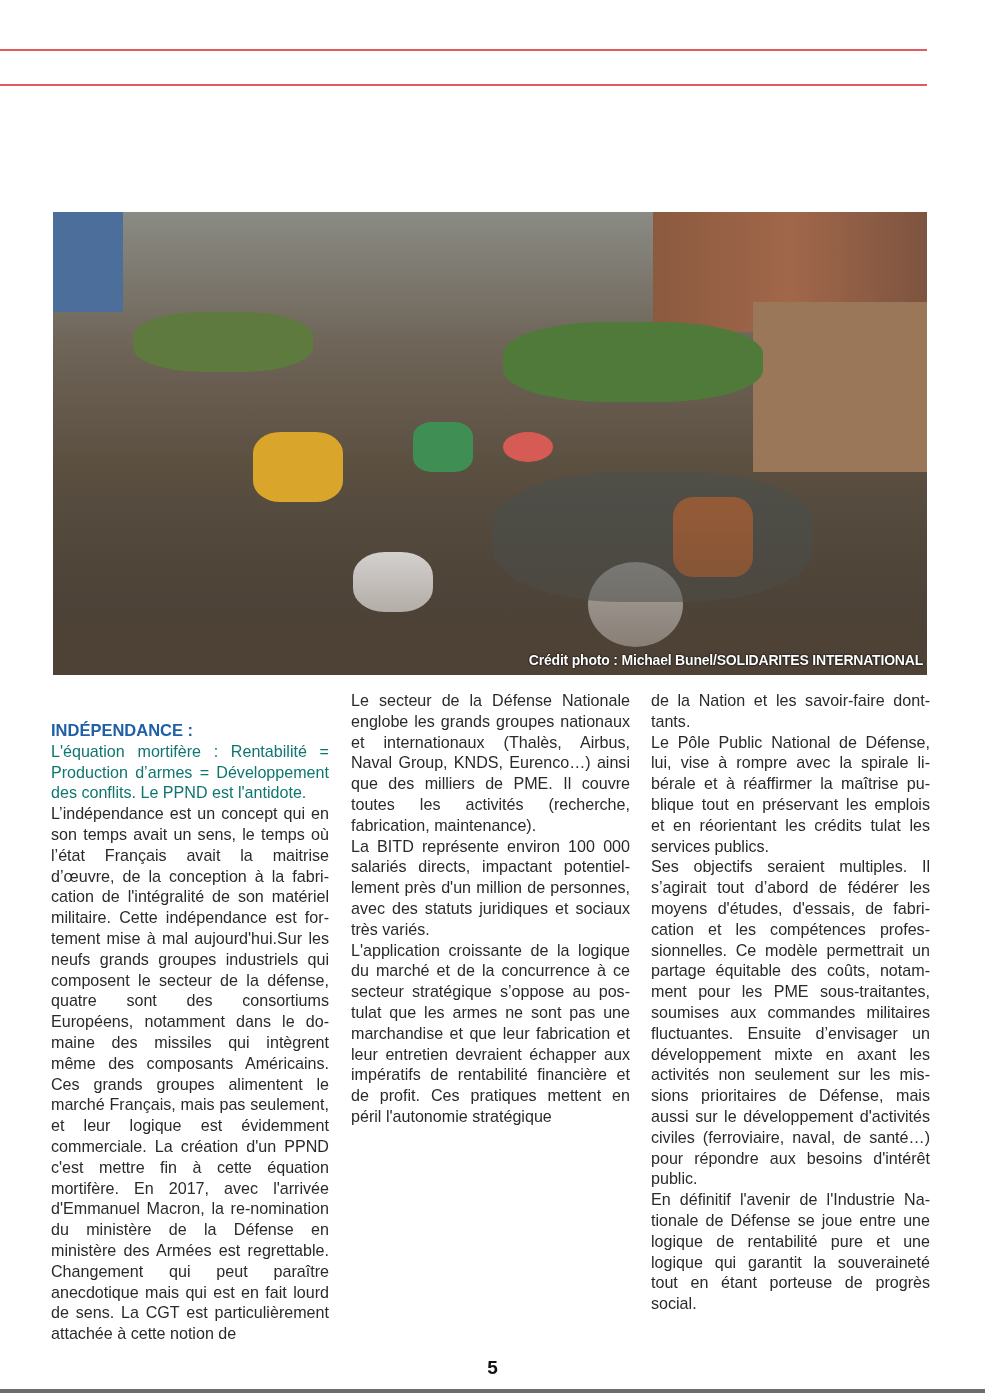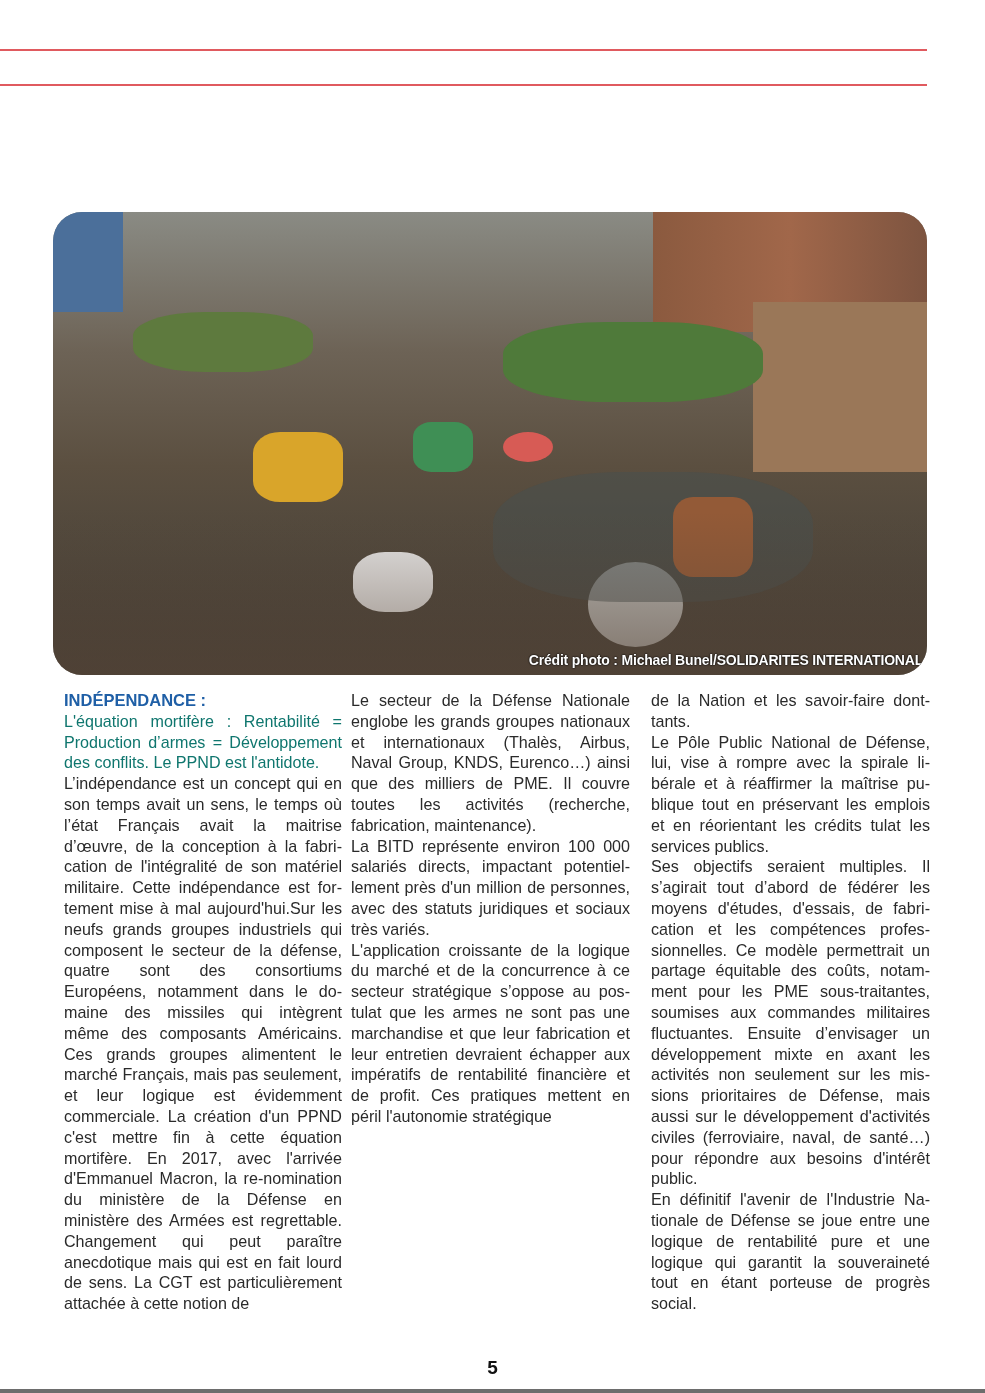--- a/index.html
+++ b/index.html
@@ -2,28 +2,28 @@
 <html><head>
 <meta charset="utf-8">
 <style>
   html, body { margin:0; padding:0; background:#fff; }
   body { width:985px; height:1393px; position:relative; overflow:hidden;
          font-family:"Liberation Sans", sans-serif; color:#222; }
   .rule { position:absolute; left:0; width:927px; height:2px; background:#e05a5f; }
   .rule.r1 { top:49px; }
   .rule.r2 { top:84px; }
   .photo { position:absolute; left:53px; top:212px; width:874px; height:463px; overflow:hidden;
-           background:linear-gradient(180deg,#8a8b84 0%,#6d6356 30%,#5b4f40 55%,#4e463b 75%,#3e3a33 100%);border-radius:29px; }
+           background:linear-gradient(180deg,#8a8b84 0%,#6d6356 30%,#5b4f40 55%,#4e463b 75%,#3e3a33 100%); }
   .photo .band { position:absolute; }
   .credit { position:absolute; right:4px; bottom:7px; color:#fff; font-weight:bold;
             font-size:14px; letter-spacing:-0.2px; text-shadow:0 0 2px #000,0 0 1px #000; }
   .col { position:absolute; top:690px; font-size:16.1px; line-height:20.8px; text-align:justify;
          hyphens:manual; color:#2a2a2a; }
   .col p { margin:0; }
-  .c1 { left:64px; width:278px; }
+  .c1 { left:51px; width:278px;margin-top:30px; }
   .c2 { left:351px; width:279px; }
   .c3 { left:651px; width:279px; }
   .kicker { color:#1f5fa6; font-weight:bold; font-size:16.5px; text-align:left; }
   .lead { font-weight:normal; color:#0f766e; }
   .pagenum { position:absolute; top:1357px; left:0; width:985px; text-align:center;
              font-weight:bold; font-size:19px; color:#111; }
   .bottom-rule { position:absolute; left:0; top:1389px; width:985px; height:4px; background:#6d6d6d; }
 </style>
 </head>
 <body>

